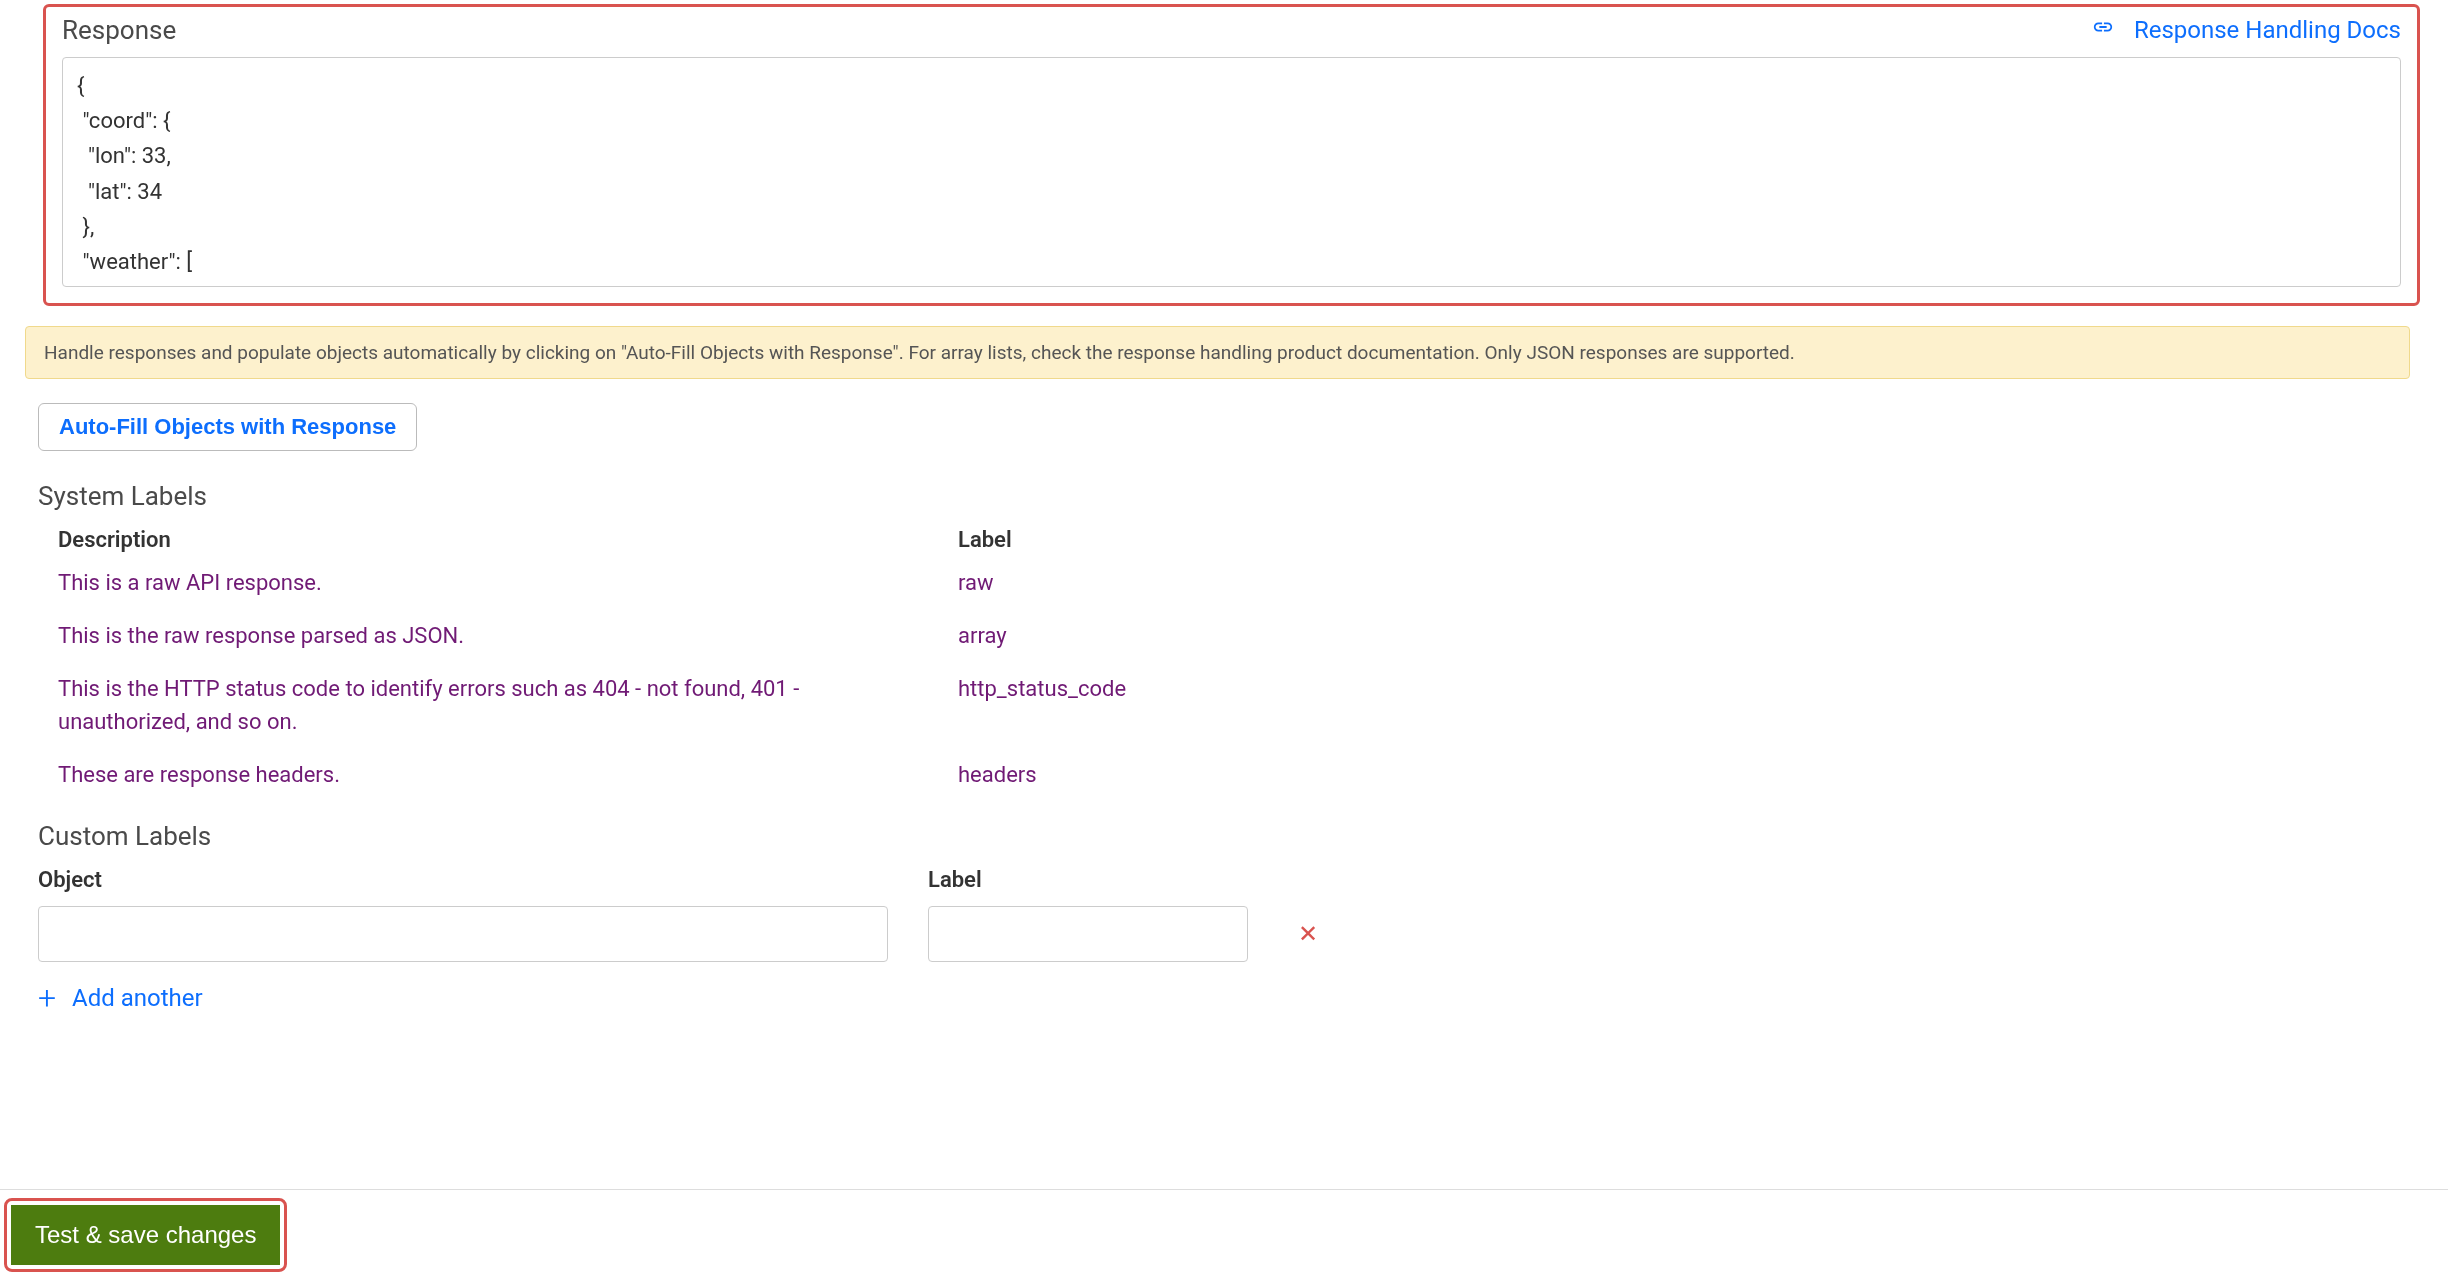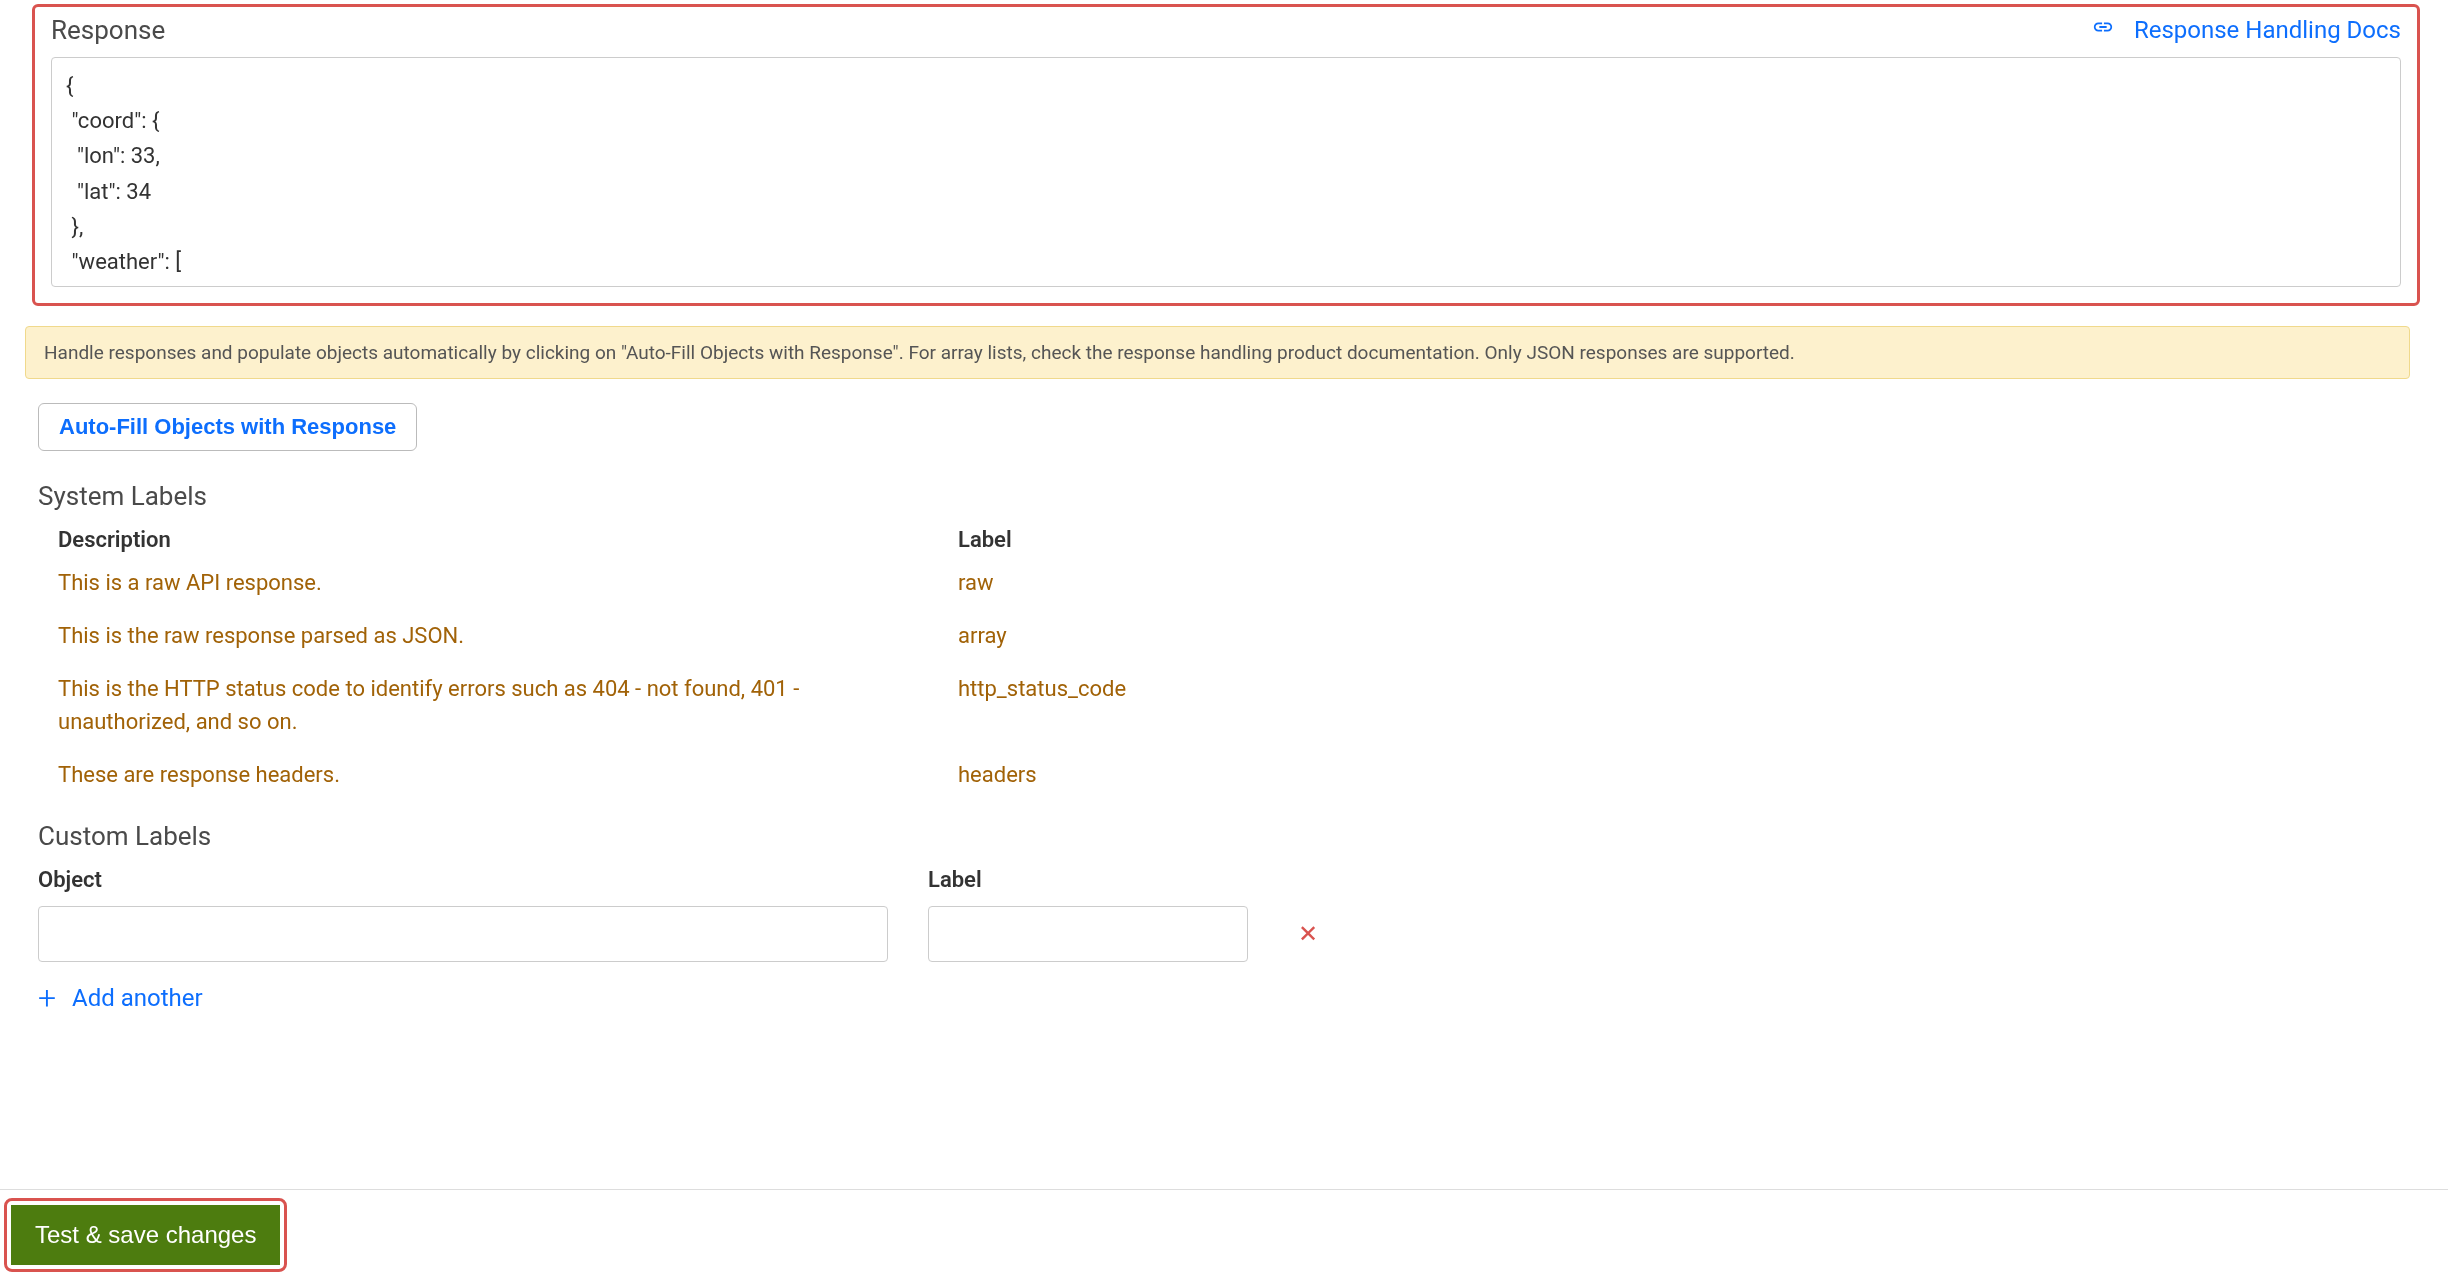--- a/index.html
+++ b/index.html
@@ -18,21 +18,21 @@
   }
   .container {
     width: 100%;
     height: 100%;
     padding: 0;
     position: relative;
   }
   .response-panel {
     border: 3px solid #d9534f;
     border-radius: 6px;
-    margin: 4px 28px 20px 32px;
+    margin: 4px 28px 20px 43px;
     padding: 8px 16px 16px 16px;
     background: #fff;
     position: relative;
   }
   .response-header {
     display: flex;
     justify-content: space-between;
     align-items: center;
     margin-bottom: 12px;
   }
@@ -127,21 +127,21 @@
   }
   .labels-row {
     display: flex;
     margin-bottom: 20px;
     align-items: flex-start;
   }
   .labels-row .col-desc,
   .labels-row .col-label {
     font-weight: 400;
     font-size: 22px;
-    color: #a16207;
+    color: #701a75;
     line-height: 1.5;
   }
   .labels-row .col-desc {
     padding-right: 30px;
   }
   .custom-row {
     display: flex;
     align-items: center;
     gap: 40px;
     margin-bottom: 20px;

